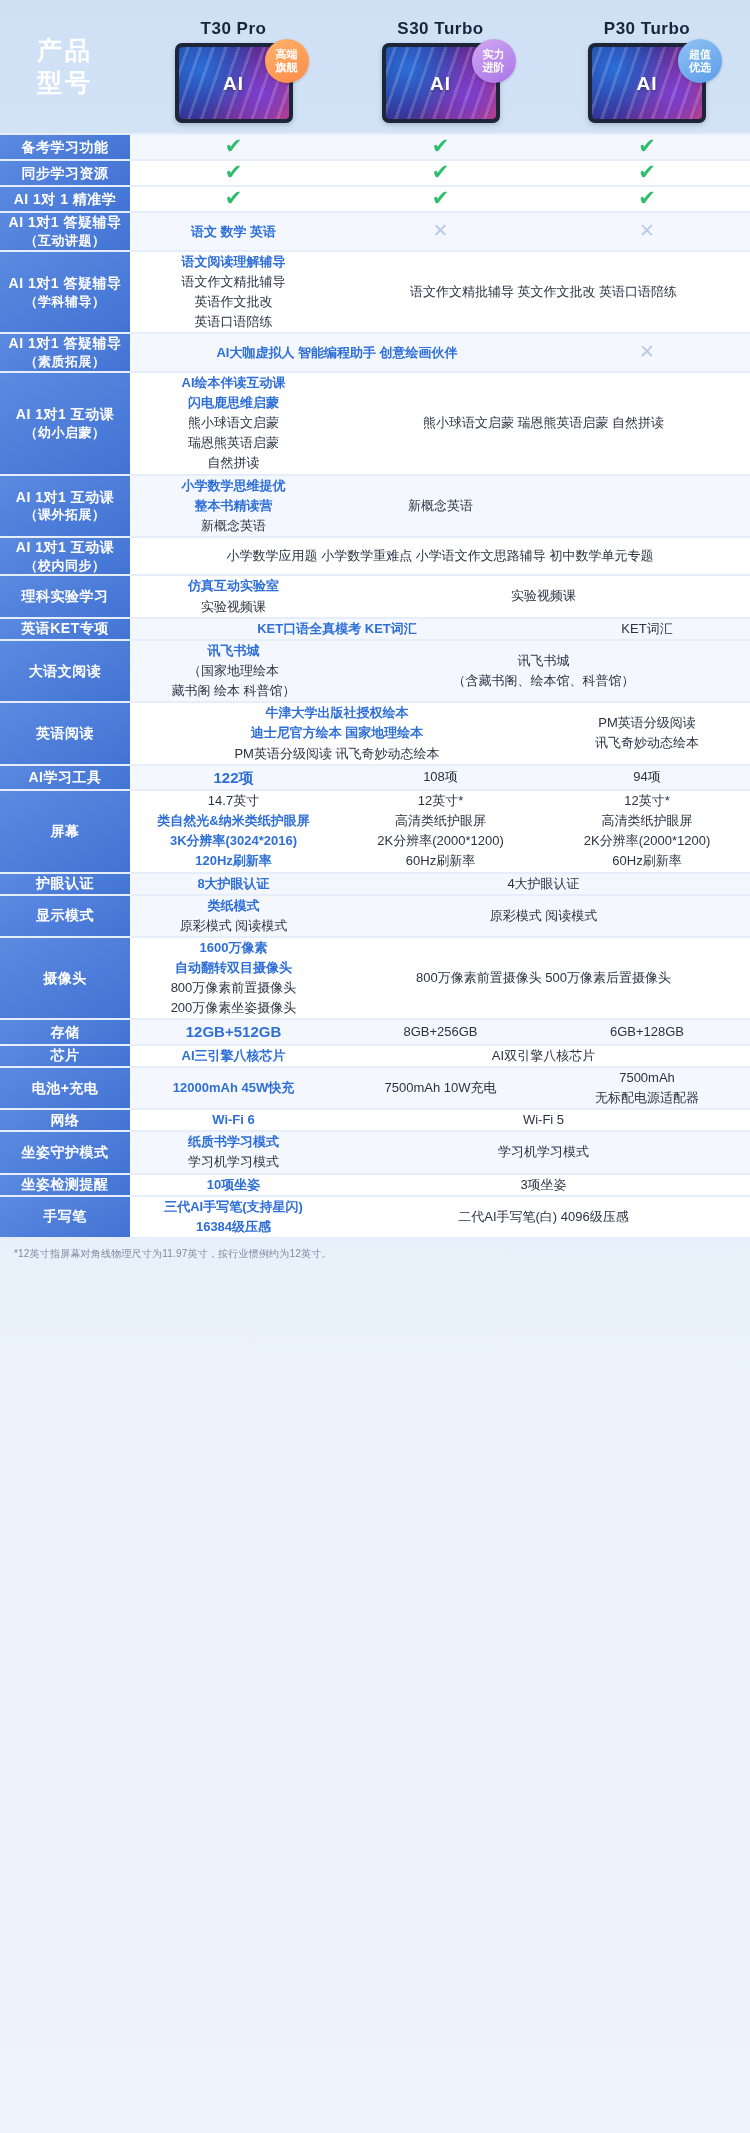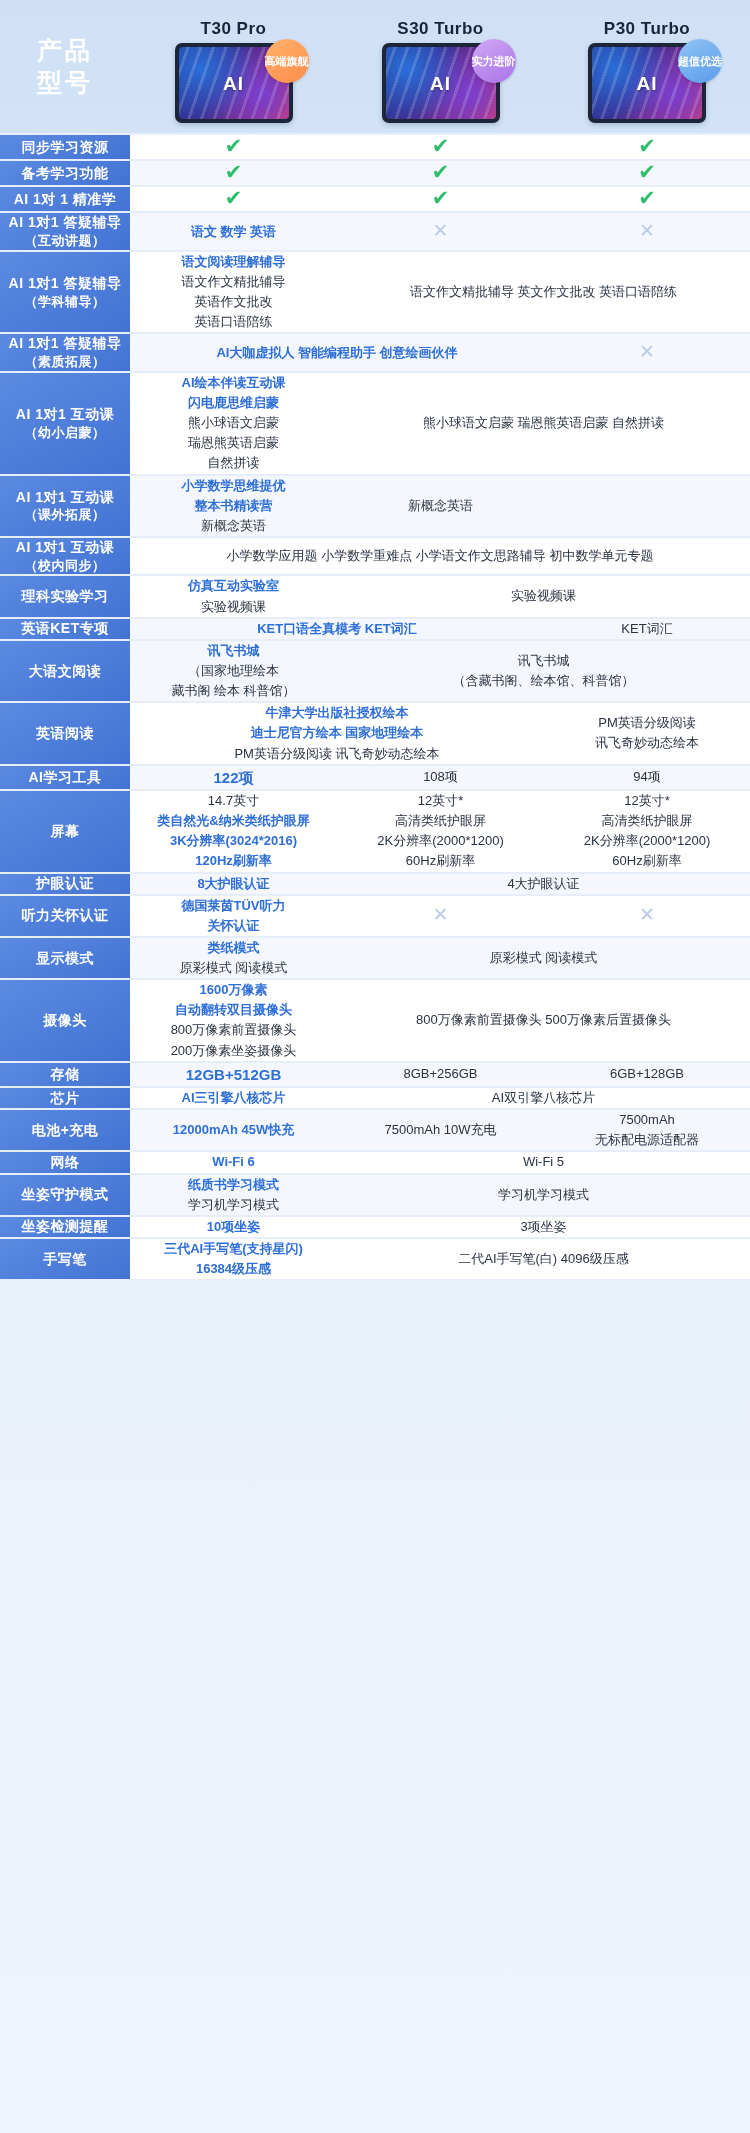--- a/index.html
+++ b/index.html
@@ -96,21 +96,21 @@
     letter-spacing:1px;
     text-shadow:0 1px 3px rgba(0,0,0,.35);
   }
   .badge{
     position:absolute;
     top:-4px; right:-16px;
     width:44px;height:44px;border-radius:50%;
     color:#fff;font-size:11px;font-weight:bold;
     line-height:1.15;
     display:flex;align-items:center;justify-content:center;
-    flex-direction:row;
+    flex-direction:column;
     box-shadow:0 1px 3px rgba(0,0,0,.18);
   }
   .badge.b1{background:linear-gradient(150deg,#ffb36b,#ff8b4a);}
   .badge.b2{background:linear-gradient(150deg,#cfa8f2,#a974e8);}
   .badge.b3{background:linear-gradient(150deg,#8fc4f5,#5b9bea);}
   .badge span{display:block;}
 
   
   .rlabel{
     background:linear-gradient(150deg,#5b8ae0 0%,#4273d4 100%);
@@ -186,33 +186,33 @@
                 <div class="screen">
                   <span class="ai">AI</span>
                 </div>
               </div><div class="badge b3">
                 <span>超值</span>
                 <span>优选</span>
               </div></div></td>
         </tr>
         <tr>
           <td class="rlabel">
+            <div>备考学习功能</div>
+          </td>
+          <td class="cell alt"><span class="check">✔</span></td>
+          <td class="cell alt"><span class="check">✔</span></td>
+          <td class="cell alt"><span class="check">✔</span></td>
+        </tr>
+        <tr>
+          <td class="rlabel">
             <div>同步学习资源</div>
           </td>
           <td class="cell"><span class="check">✔</span></td>
           <td class="cell"><span class="check">✔</span></td>
           <td class="cell"><span class="check">✔</span></td>
-        </tr>
-        <tr>
-          <td class="rlabel">
-            <div>备考学习功能</div>
-          </td>
-          <td class="cell alt"><span class="check">✔</span></td>
-          <td class="cell alt"><span class="check">✔</span></td>
-          <td class="cell alt"><span class="check">✔</span></td>
         </tr>
         <tr>
           <td class="rlabel">
             <div>AI 1对 1 精准学</div>
           </td>
           <td class="cell"><span class="check">✔</span></td>
           <td class="cell"><span class="check">✔</span></td>
           <td class="cell"><span class="check">✔</span></td>
         </tr>
         <tr>
@@ -387,31 +387,20 @@
           </td>
           <td class="cell alt">
             <div class="hl" style="">8大护眼认证</div>
           </td>
           <td class="cell alt" colspan="2">
             <div class="" style="">4大护眼认证</div>
           </td>
         </tr>
         <tr>
           <td class="rlabel">
-            <div>听力关怀认证</div>
-          </td>
-          <td class="cell">
-            <div class="hl" style="">德国莱茵TÜV听力</div>
-            <div class="hl" style="">关怀认证</div>
-          </td>
-          <td class="cell"><span class="cross">✕</span></td>
-          <td class="cell"><span class="cross">✕</span></td>
-        </tr>
-        <tr>
-          <td class="rlabel">
             <div>显示模式</div>
           </td>
           <td class="cell alt">
             <div class="hl" style="">类纸模式</div>
             <div class="" style="">原彩模式  阅读模式</div>
           </td>
           <td class="cell alt" colspan="2">
             <div class="" style="">原彩模式  阅读模式</div>
           </td>
         </tr>
@@ -511,13 +500,14 @@
             <div class="hl" style="">三代AI手写笔(支持星闪)</div>
             <div class="hl" style="">16384级压感</div>
           </td>
           <td class="cell" colspan="2">
             <div class="" style="">二代AI手写笔(白)  4096级压感</div>
           </td>
         </tr>
       </tbody>
   </table>
 
+  <div class="note">*12英寸指屏幕对角线物理尺寸为11.97英寸，按行业惯例约为12英寸。</div>
 </div>
 
 </body></html>

